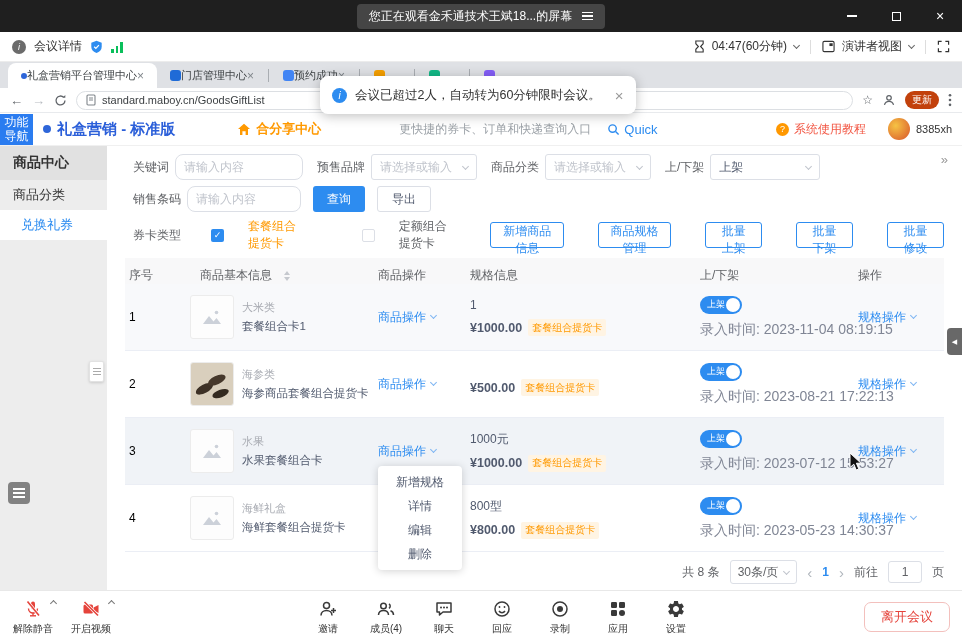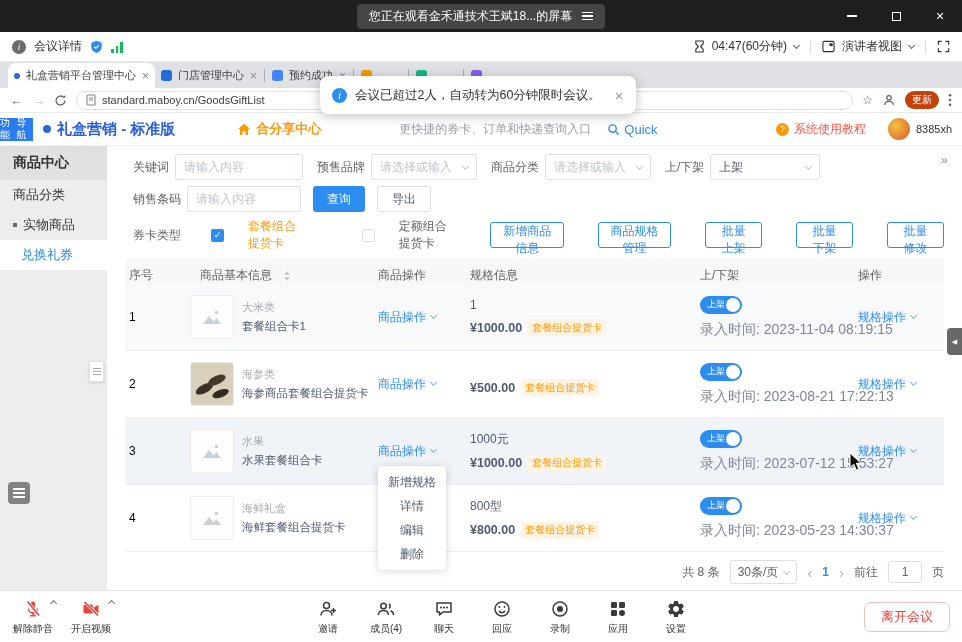--- a/index.html
+++ b/index.html
@@ -22,41 +22,41 @@
 .idot{width:14px;height:14px;border-radius:50%;background:#6b6b6b;color:#fff;font-size:9px;font-style:italic;display:inline-flex;align-items:center;justify-content:center}
 .sig{display:inline-flex;align-items:flex-end;gap:2px;height:12px}
 .sig i{display:block;width:2.5px;background:#0abf5b}
 .sig i:nth-child(1){height:4px}.sig i:nth-child(2){height:7px}.sig i:nth-child(3){height:11px}
 .mb-right{margin-left:auto;display:flex;align-items:center;gap:7px}
 .vdiv{width:1px;height:14px;background:#ddd;margin:0 4px}
 .chev{display:inline-block;width:5px;height:5px;border-right:1.3px solid #666;border-bottom:1.3px solid #666;transform:rotate(45deg);margin-top:-3px}
 
 
 .tabstrip{position:absolute;top:62px;left:0;width:962px;height:26px;background:#dfe1e5;display:flex;align-items:flex-end;padding-left:8px}
-.tab{height:25px;display:flex;align-items:center;gap:6px;padding:0 6px;font-size:11px;color:#3c4043;white-space:nowrap}
+.tab{height:25px;display:flex;align-items:center;padding:0 13px;font-size:11px;color:#3c4043;white-space:nowrap}
 .tab.active{background:#fff;border-radius:8px 8px 0 0}
 .tab-label{overflow:hidden;text-overflow:ellipsis;max-width:120px}
 .tab-close{color:#80868b;font-size:12px;line-height:1}
 .tabsep{width:1px;height:13px;background:#a9adb2;align-self:center;margin:0 1px}
 .fav{width:11px;height:11px;border-radius:3px;flex:0 0 auto}
 .fav.ring{width:6px;height:6px;border:3px solid #2e66d9;border-radius:50%;background:#fff}
 .bw-controls{position:absolute;right:8px;top:66px;display:flex;gap:16px;align-items:center;color:#5f6368}
 .bmin{width:9px;height:1px;background:#5f6368;display:block}
 .bmax{width:8px;height:8px;border:1px solid #5f6368;display:block}
 .bclose{font-size:12px}
 .addrbar{position:absolute;top:88px;left:0;width:962px;height:25px;background:#fff;border-bottom:1px solid #e8eaed;display:flex;align-items:center;padding:0 10px;gap:9px}
 .nav-ic{font-size:13px;color:#5f6368}
 .nav-ic.dim{color:#b8bcc1}
 .urlbox{flex:1;height:19px;border:1px solid #dcdfe3;border-radius:10px;display:flex;align-items:center;gap:6px;padding:0 9px;font-size:11px;color:#3c4043}
 .addr-ic{color:#5f6368;font-size:12px}
 .update-pill{background:#c2410c;color:#fff;font-size:10px;padding:2px 7px;border-radius:9px}
 
 
 .appheader{position:absolute;top:113px;left:0;width:962px;height:33px;background:#fff;border-bottom:1px solid #f0f0f0;display:flex;align-items:center}
-.navbox{width:33px;height:23px;background:#2a7cf0;color:#fff;font-size:10px;line-height:1.2;display:flex;flex-direction:row;align-items:center;justify-content:center;flex:0 0 auto}
+.navbox{width:33px;height:31px;background:#2a7cf0;color:#fff;font-size:12px;line-height:1.2;display:flex;flex-direction:column;align-items:center;justify-content:center;flex:0 0 auto}
 .brand{display:flex;align-items:center;gap:6px;margin-left:10px;color:#2b5fd9;font-weight:bold;font-size:15px;white-space:nowrap}
 .ring{width:7px;height:7px;border:4px solid #2e66d9;border-radius:50%;display:inline-block}
 .sharecenter{display:flex;align-items:center;gap:5px;color:#ff9900;font-weight:bold;font-size:13px;margin-left:62px;white-space:nowrap}
 .quickhint{color:#9aa0a6;font-size:12px;margin-left:78px;white-space:nowrap}
 .quick{display:flex;align-items:center;gap:4px;color:#2d8cf0;font-size:13px;margin-left:16px}
 .tutorial{display:flex;align-items:center;gap:5px;color:#f25643;font-size:12px;margin-left:auto;white-space:nowrap}
 .qmark{width:13px;height:13px;border-radius:50%;background:#ff9800;color:#fff;font-size:9px;display:inline-flex;align-items:center;justify-content:center}
 .userbox{display:flex;align-items:center;gap:6px;margin:0 10px 0 22px;font-size:11px;color:#333}
 .avatar{width:22px;height:22px;border-radius:50%;background:radial-gradient(circle at 35% 35%,#f6c344,#d8542a)}
 
@@ -67,21 +67,21 @@
 .side-item{height:30px;display:flex;align-items:center;padding-left:13px;font-size:13px;color:#333;gap:6px}
 .side-item .dot{width:4px;height:4px;background:#666;display:inline-block}
 .side-item.active{background:#fff;color:#2d8cf0;padding-left:21px}
 .content{flex:1;background:#fff;position:relative;padding:8px 18px 0}
 .collapse{position:absolute;right:14px;top:6px;color:#999;font-size:13px}
 
 
 .frow{display:flex;align-items:center;margin-left:8px;height:26px;font-size:12px}
 .frow+.frow{margin-top:6px}
 .flabel{color:#606266;margin-right:6px;white-space:nowrap}
-.finput{height:26px;border:1px solid #dcdfe6;border-radius:3px;padding:0 8px;font-size:12px;color:#333;outline:none;font-family:Liberation Sans, sans-serif}
+.finput{height:26px;border:1px solid #dcdfe6;border-radius:8px;padding:0 8px;font-size:12px;color:#333;outline:none;font-family:Liberation Sans, sans-serif}
 .finput::placeholder{color:#c0c4cc}
 .fselect{height:26px;border:1px solid #dcdfe6;border-radius:3px;display:flex;align-items:center;justify-content:space-between;padding:0 8px;font-size:12px;color:#c0c4cc;background:#fff}
 .fselect.filled{color:#515a6e}
 .fselect .chev{border-color:#c0c4cc;margin-top:-2px}
 .gap14{width:14px}
 .btn-primary{height:26px;padding:0 14px;background:#2d8cf0;color:#fff;border:none;border-radius:3px;font-size:12px;font-family:inherit;margin-left:12px}
 .btn-default{height:26px;padding:0 14px;background:#fff;color:#515a6e;border:1px solid #dcdfe6;border-radius:3px;font-size:12px;font-family:inherit;margin-left:12px}
 
 
 .typerow{display:flex;align-items:center;margin:10px 0 0 8px;height:26px;font-size:12px;gap:24px}
@@ -109,21 +109,21 @@
 .bluelink .chev{border-color:#7fb6f2;width:5px;height:5px}
 .specv{color:#515a6e}
 .pricerow{display:flex;align-items:center;margin-top:7px}
 .price{color:#515a6e;font-weight:bold;font-size:12.5px}
 .badge{margin-left:6px;background:#fff4e3;color:#ff9900;font-size:10px;padding:1.5px 4px;border-radius:2px;white-space:nowrap}
 .switch{position:relative;width:42px;height:18px;border-radius:9px;background:#2d8cf0;color:#fff;font-size:9px;display:flex;align-items:center;padding-left:7px}
 .switch::after{content:"";position:absolute;right:2px;top:2px;width:14px;height:14px;border-radius:50%;background:#fff}
 .rtime{color:#808695;font-size:14px;margin-top:7px;white-space:nowrap}
 
 
-.op-menu{position:absolute;left:271px;top:320px;width:68px;background:#fff;border-radius:4px;box-shadow:0 1px 8px rgba(0,0,0,.18);padding:4px 0;z-index:40}
+.op-menu{position:absolute;left:271px;top:320px;width:84px;background:#fff;border-radius:4px;box-shadow:0 1px 8px rgba(0,0,0,.18);padding:4px 0;z-index:40}
 .op-menu .mi{height:24px;display:flex;align-items:center;justify-content:center;font-size:12px;color:#515a6e}
 
 
 .pager{display:flex;align-items:center;justify-content:flex-end;gap:10px;height:24px;margin-top:8px;font-size:12px;color:#606266}
 .psize{height:24px;border:1px solid #dcdfe6;border-radius:3px;display:flex;align-items:center;gap:6px;padding:0 7px}
 .psize .chev{border-color:#c0c4cc;margin-top:-2px}
 .parrow{color:#b0b6bd;font-size:15px}
 .pcur{color:#2d8cf0;font-weight:bold}
 .pgoto{width:34px;height:22px;border:1px solid #dcdfe6;border-radius:3px;text-align:center;font-size:12px;color:#606266;font-family:inherit}
 
@@ -303,24 +303,20 @@
       <span>8385xh</span>
     </div>
   </div>
 
   <div class="main">
     <div class="sidebar">
       <div class="sidebar-title">商品中心</div>
       <div class="side-item">
           <span>商品分类</span>
         </div>
-      <div class="side-item">
-          <span class="dot"></span>
-          <span>实物商品</span>
-        </div>
       <div class="side-item active">
           <span>兑换礼券</span>
         </div>
     </div>
 
     <div class="content">
       <span class="collapse">»</span>
 
       <div class="frow">
         <span class="flabel">关键词</span>

